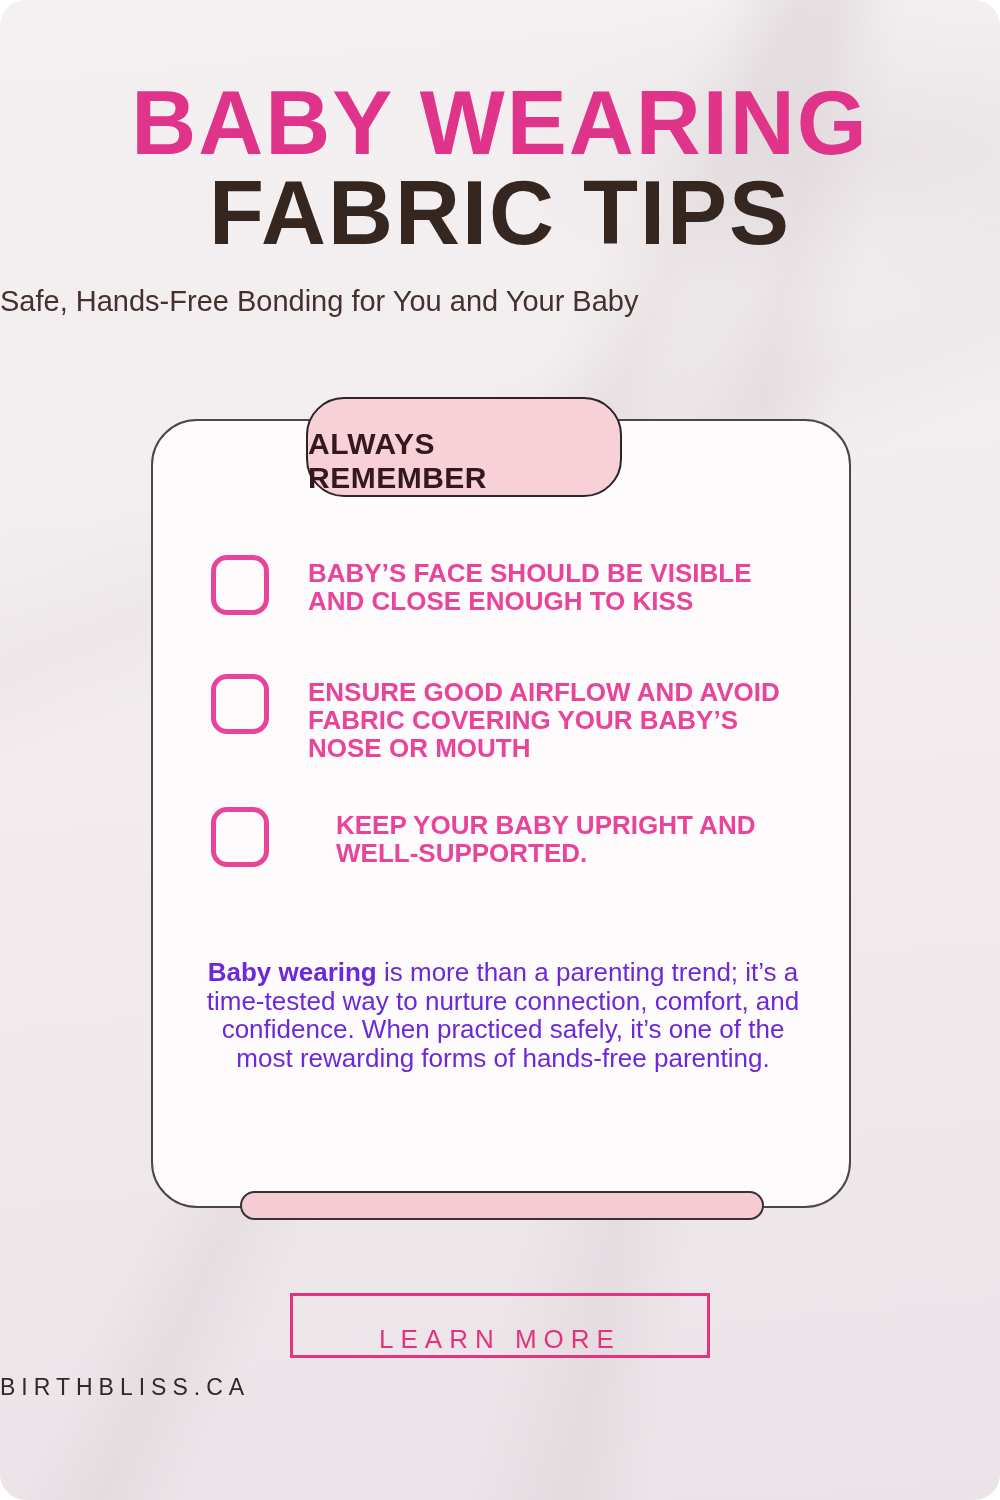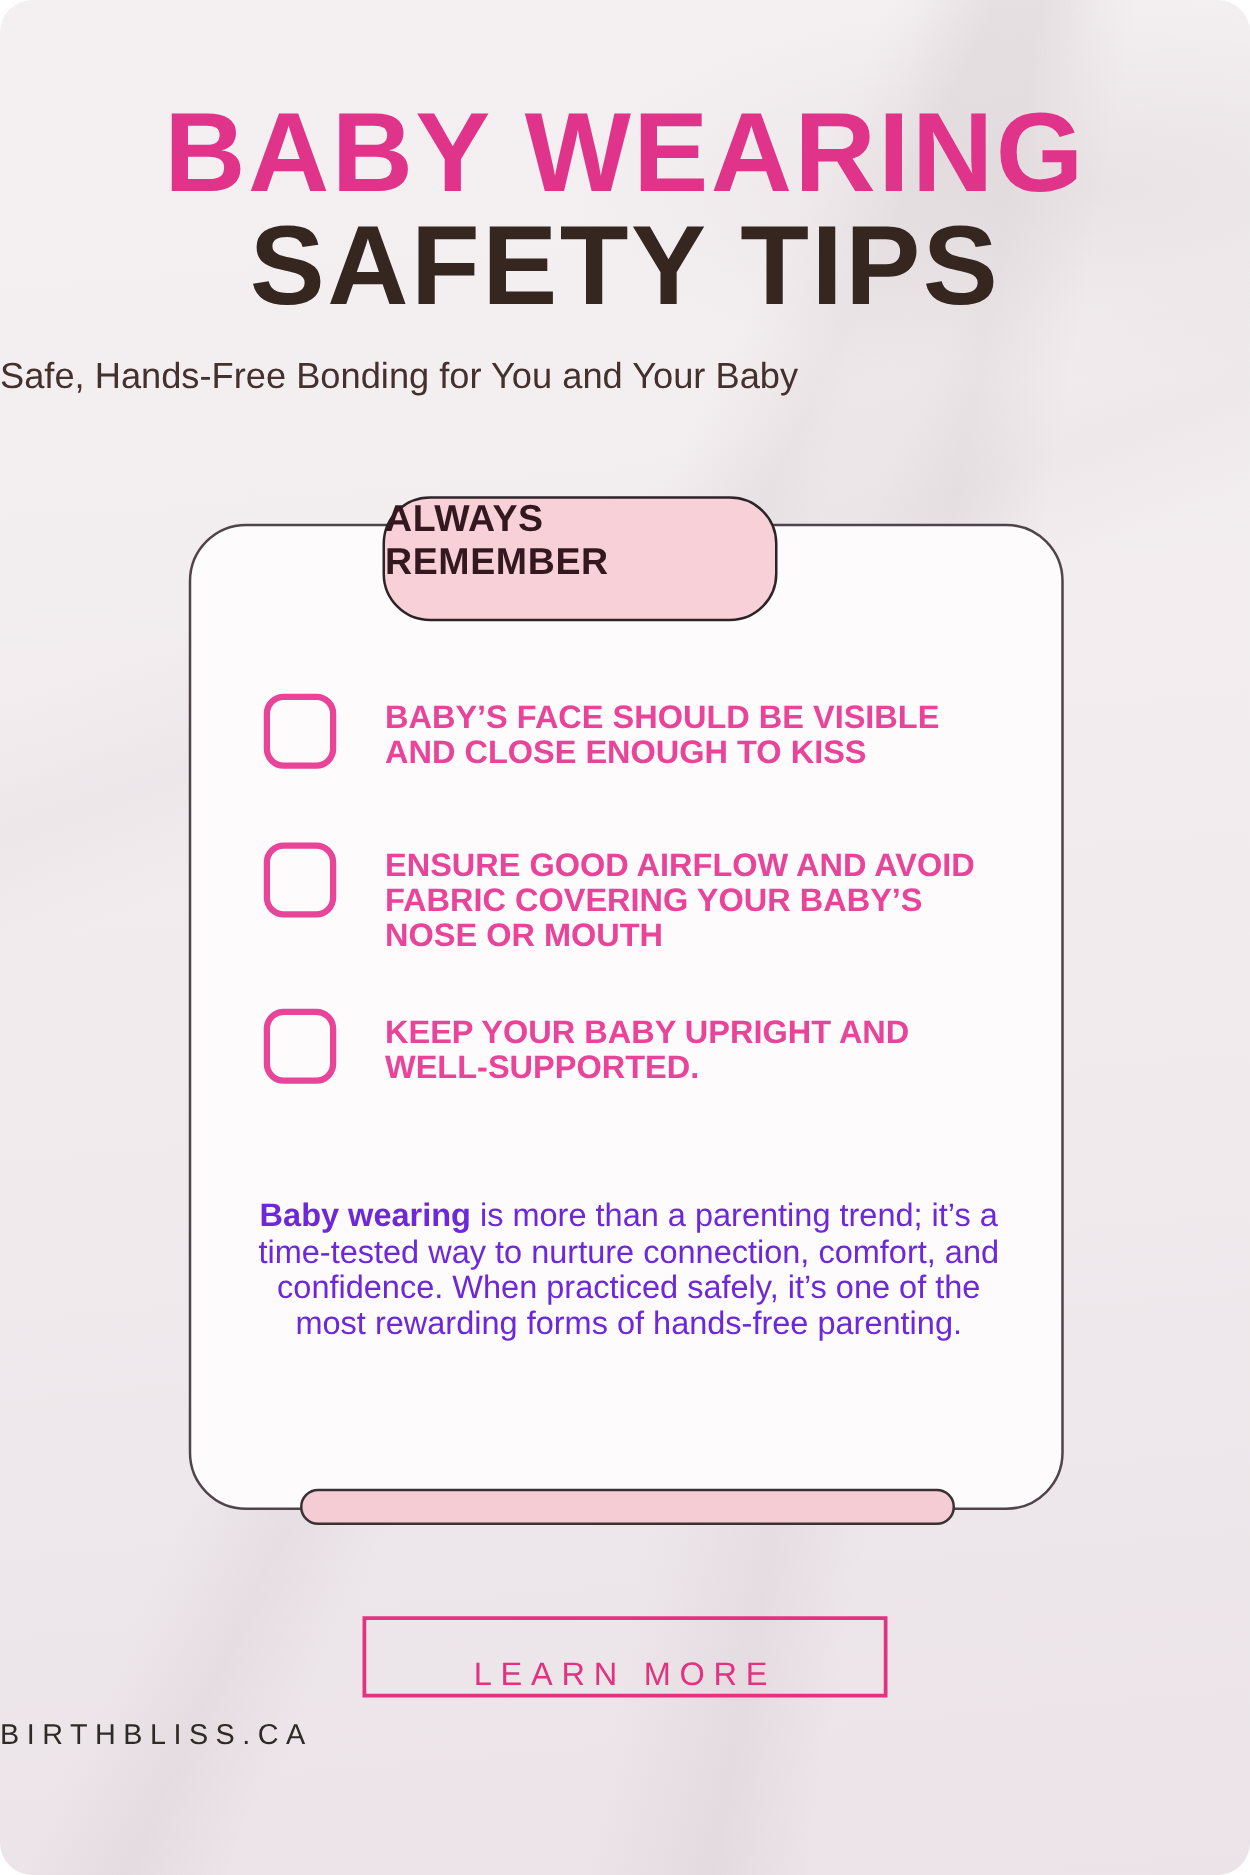--- a/index.html
+++ b/index.html
@@ -50,37 +50,37 @@
     border-radius: 46px;
   }
 
   .badge {
     position: absolute;
     left: 306px; top: 397px;
     width: 316px; height: 100px;
     background: #f8d0d7;
     border: 2px solid #2d2428;
     border-radius: 38px;
-    display: flex; align-items: flex-start; justify-content: center;
+    display: flex; align-items: flex-end; justify-content: center;
     z-index: 2;
   }
   .badge-label {
     font-size: 30px; font-weight: 700; letter-spacing: 0.5px;
     color: #33191f;
   }
 
   .check-row {
     position: absolute;
     left: 58px;
     display: flex;
     align-items: flex-start;
   }
   .row-1 { top: 134px; }
   .row-2 { top: 253px; }
-  .row-3 { top: 386px; }
+  .row-3 { top: 386px; gap: 28px; }
 
   .checkbox {
     flex: 0 0 auto;
     width: 58px; height: 60px;
     border: 5px solid #e8449a;
     border-radius: 16px;
     background: transparent;
     cursor: pointer;
   }
   .check-label {
@@ -133,21 +133,21 @@
     font-size: 23px; font-weight: 400; letter-spacing: 6px;
     color: #2e2a25;
   }
 </style>
 </head>
 <body>
 
 <div class="poster">
 
   <div class="title-line1">BABY WEARING</div>
-  <div class="title-line2">SAFETY TIPS</div>
+  <div class="title-line2">FABRIC TIPS</div>
   <div class="subtitle">Safe, Hands-Free Bonding for You and Your Baby</div>
 
   <div class="card">
 
     <div class="check-row row-1">
       <span class="checkbox"></span>
       <div class="check-label">BABY’S FACE SHOULD BE VISIBLE AND CLOSE ENOUGH TO KISS</div>
     </div>
 
     <div class="check-row row-2">

